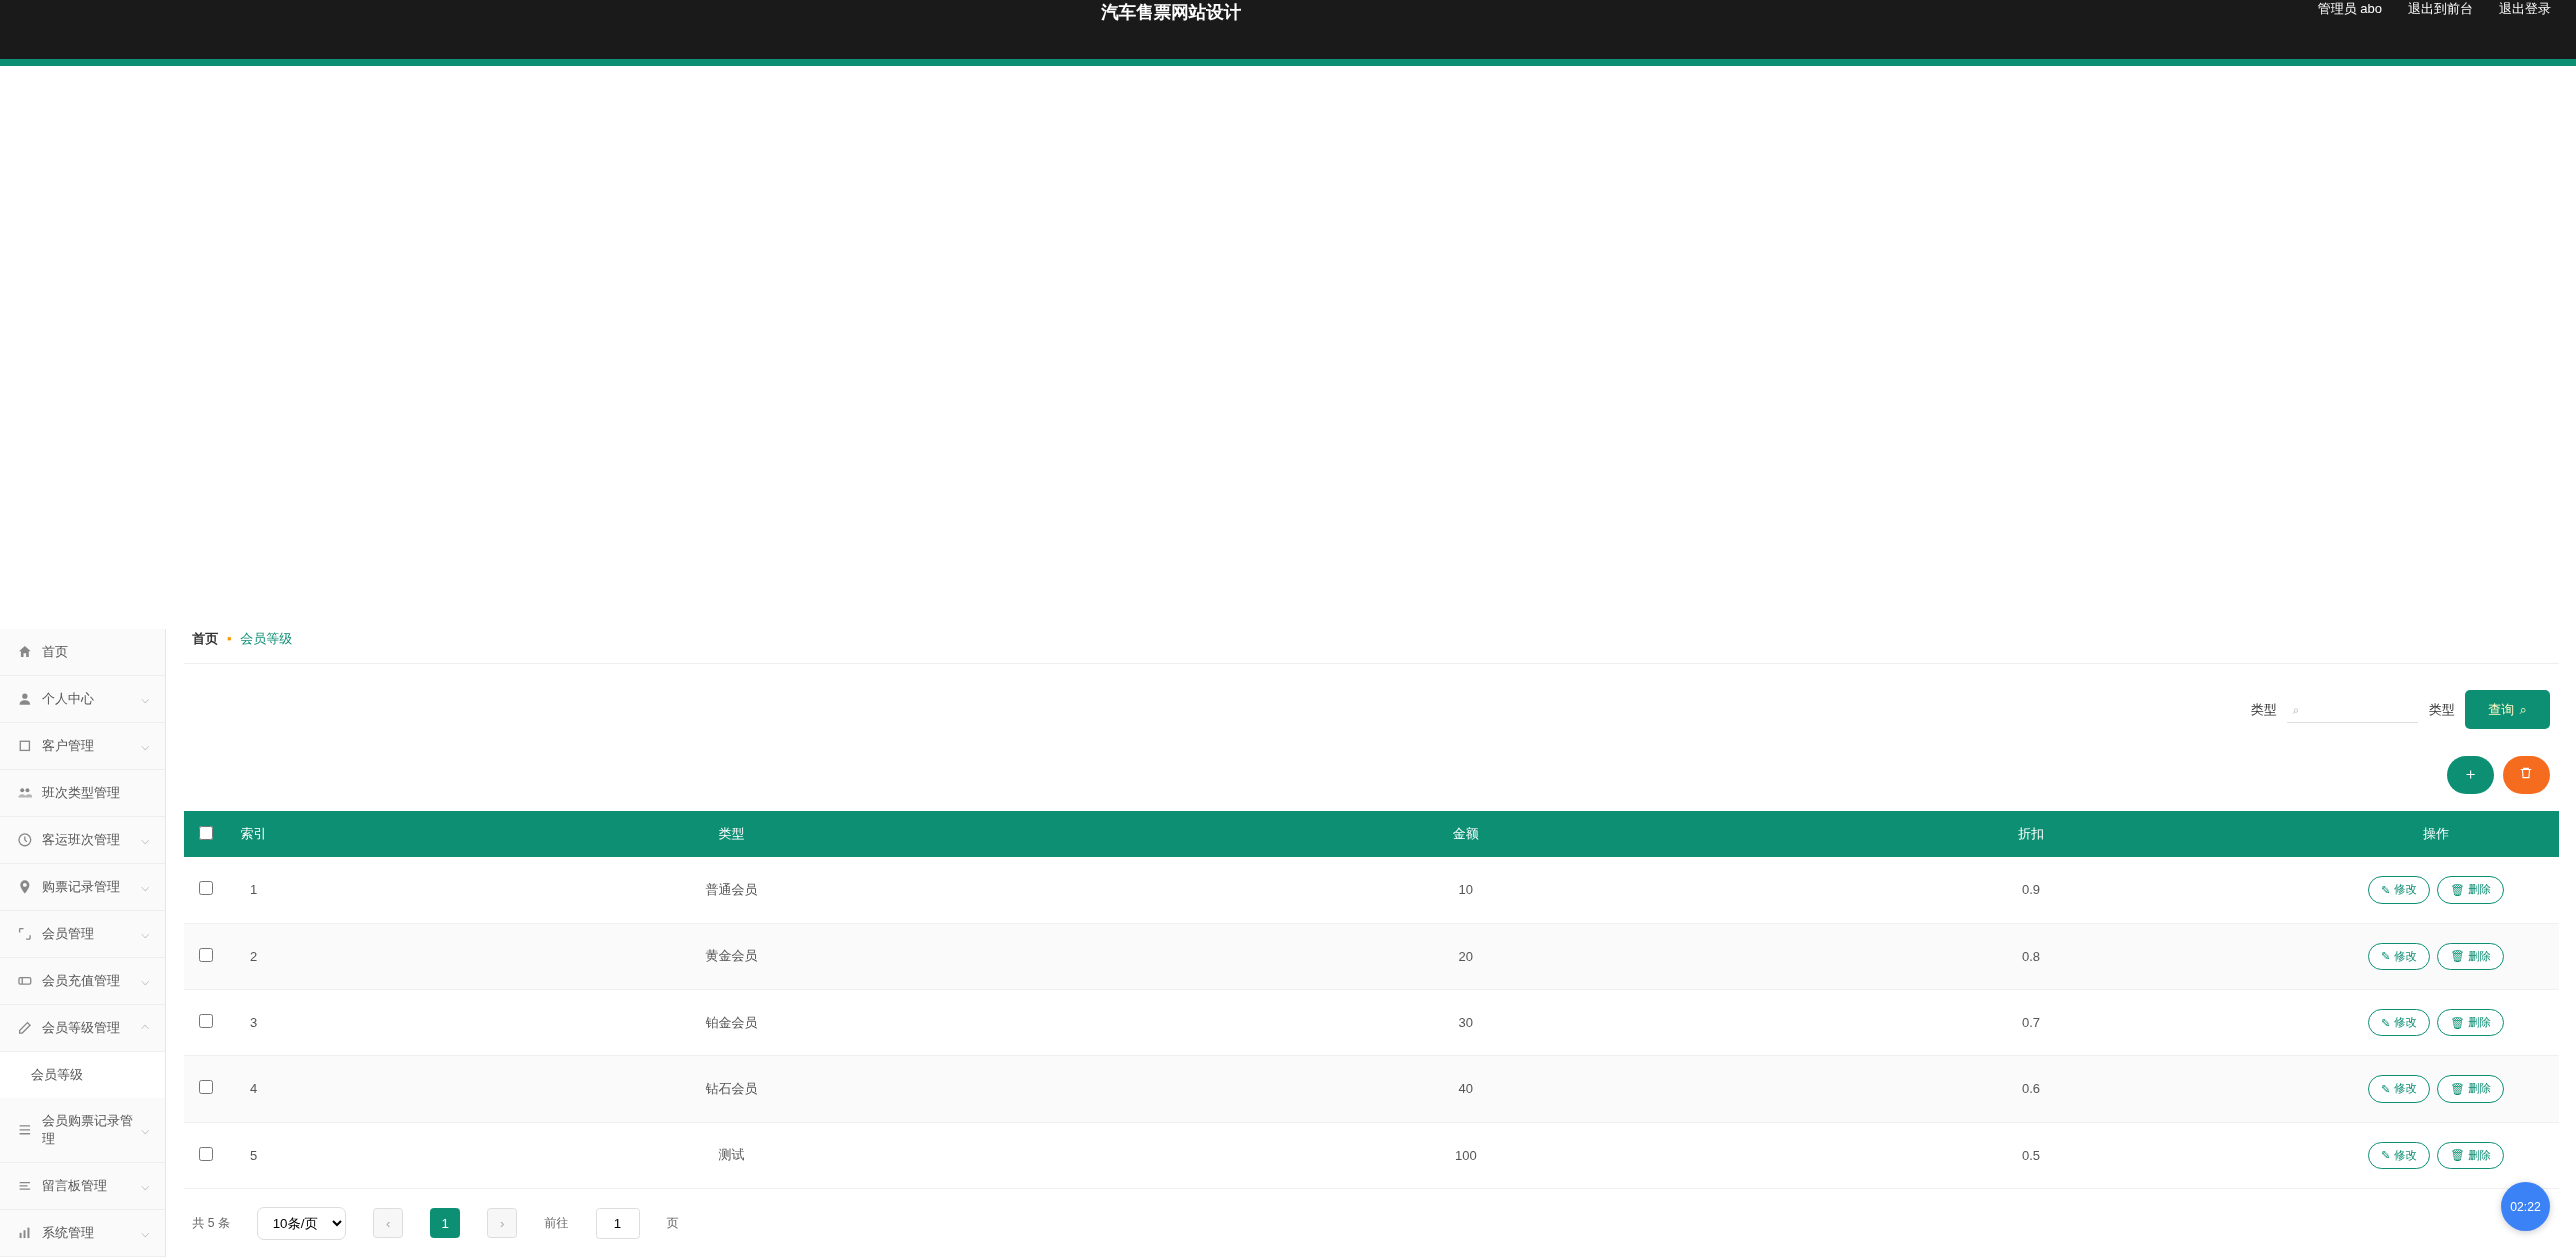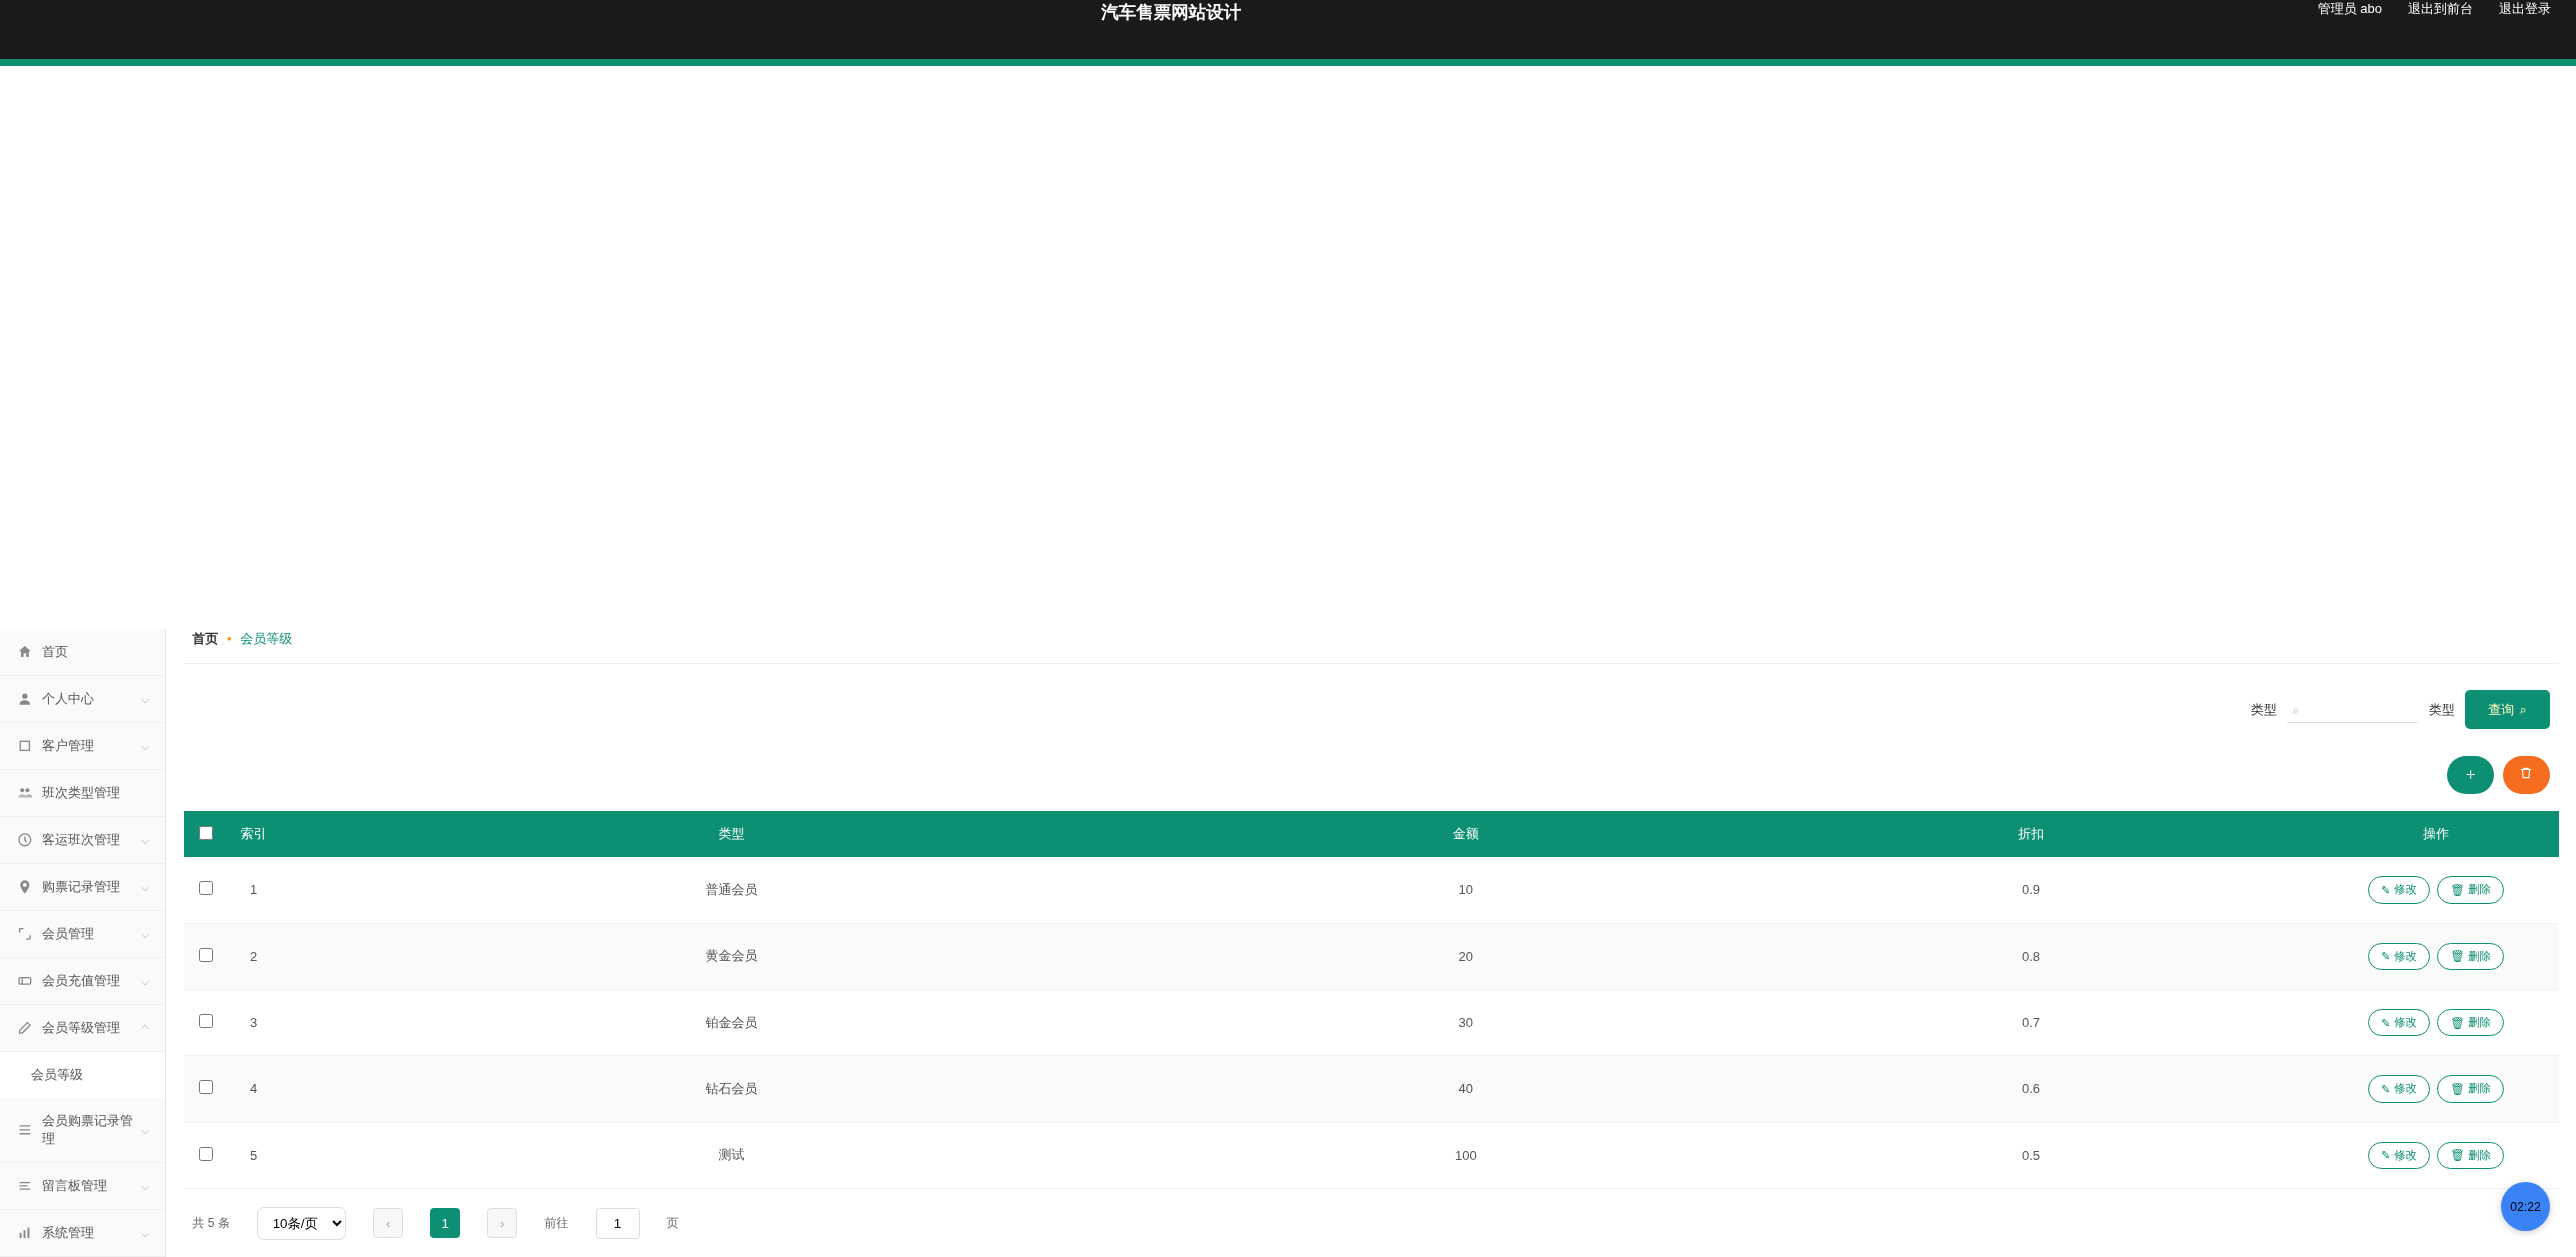--- a/index.html
+++ b/index.html
@@ -56,21 +56,21 @@
 .row-btn { border: 0.9px solid #0d8f74; color: #0d8f74; background: #fff; border-radius: 14px; padding: 5.2px 12.2px; margin: 0 3.5px; cursor: pointer; font-size: 11.4px; display: inline-flex; align-items: center; gap: 3.5px; }
 
 
 .pagination { display: flex; align-items: center; gap: 27px; padding: 17.5px 8.7px; color: #666; }
 .page-select { border: 0.9px solid #ddd; padding: 7px 10.5px; border-radius: 7px; background: #fff; }
 .page-btn { width: 30px; height: 30px; border: 0.9px solid #ddd; background: #f7f7f7; border-radius: 3.5px; cursor: pointer; color: #aaa; }
 .page-btn.active { background: #0d8f74; color: #fff; border-color: #0d8f74; }
 .page-input { width: 44px; border: 0.9px solid #ddd; border-radius: 3.5px; padding: 7px; text-align: center; }
 
 
-.float-badge { position: fixed; right: 26px; bottom: 26px; width: 49px; height: 49px; border-radius: 50%; background: #3b82f6; color: #000000; display: flex; align-items: center; justify-content: center; font-size: 12.2px; box-shadow: 0 1.7px 7px rgba(0,0,0,0.2); }
+.float-badge { position: fixed; right: 26px; bottom: 26px; width: 49px; height: 49px; border-radius: 50%; background: #3b82f6; color: #ffffff; display: flex; align-items: center; justify-content: center; font-size: 12.2px; box-shadow: 0 1.7px 7px rgba(0,0,0,0.2); }
 
 svg { width: 14px; height: 14px; }
 .menu-icon svg { width: 15.7px; height: 15.7px; }
 </style>
 </head>
 <body>
 
 <div class="header">
   <div class="header-title">汽车售票网站设计</div>
   <div class="header-right">

